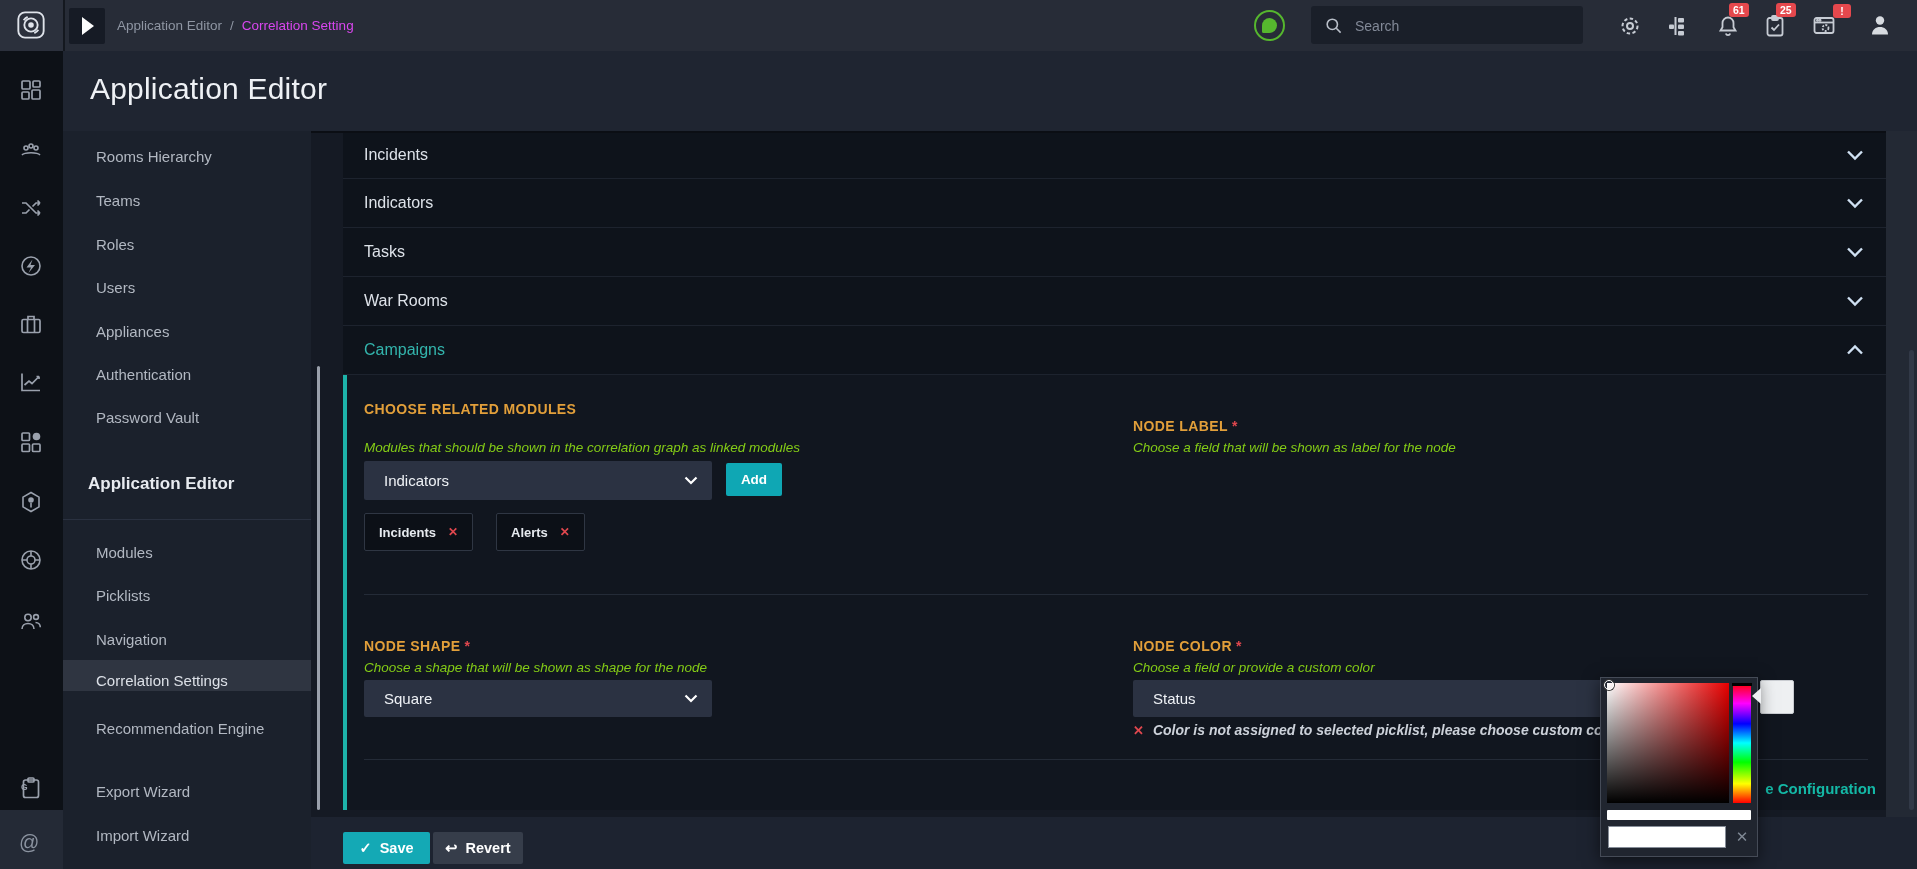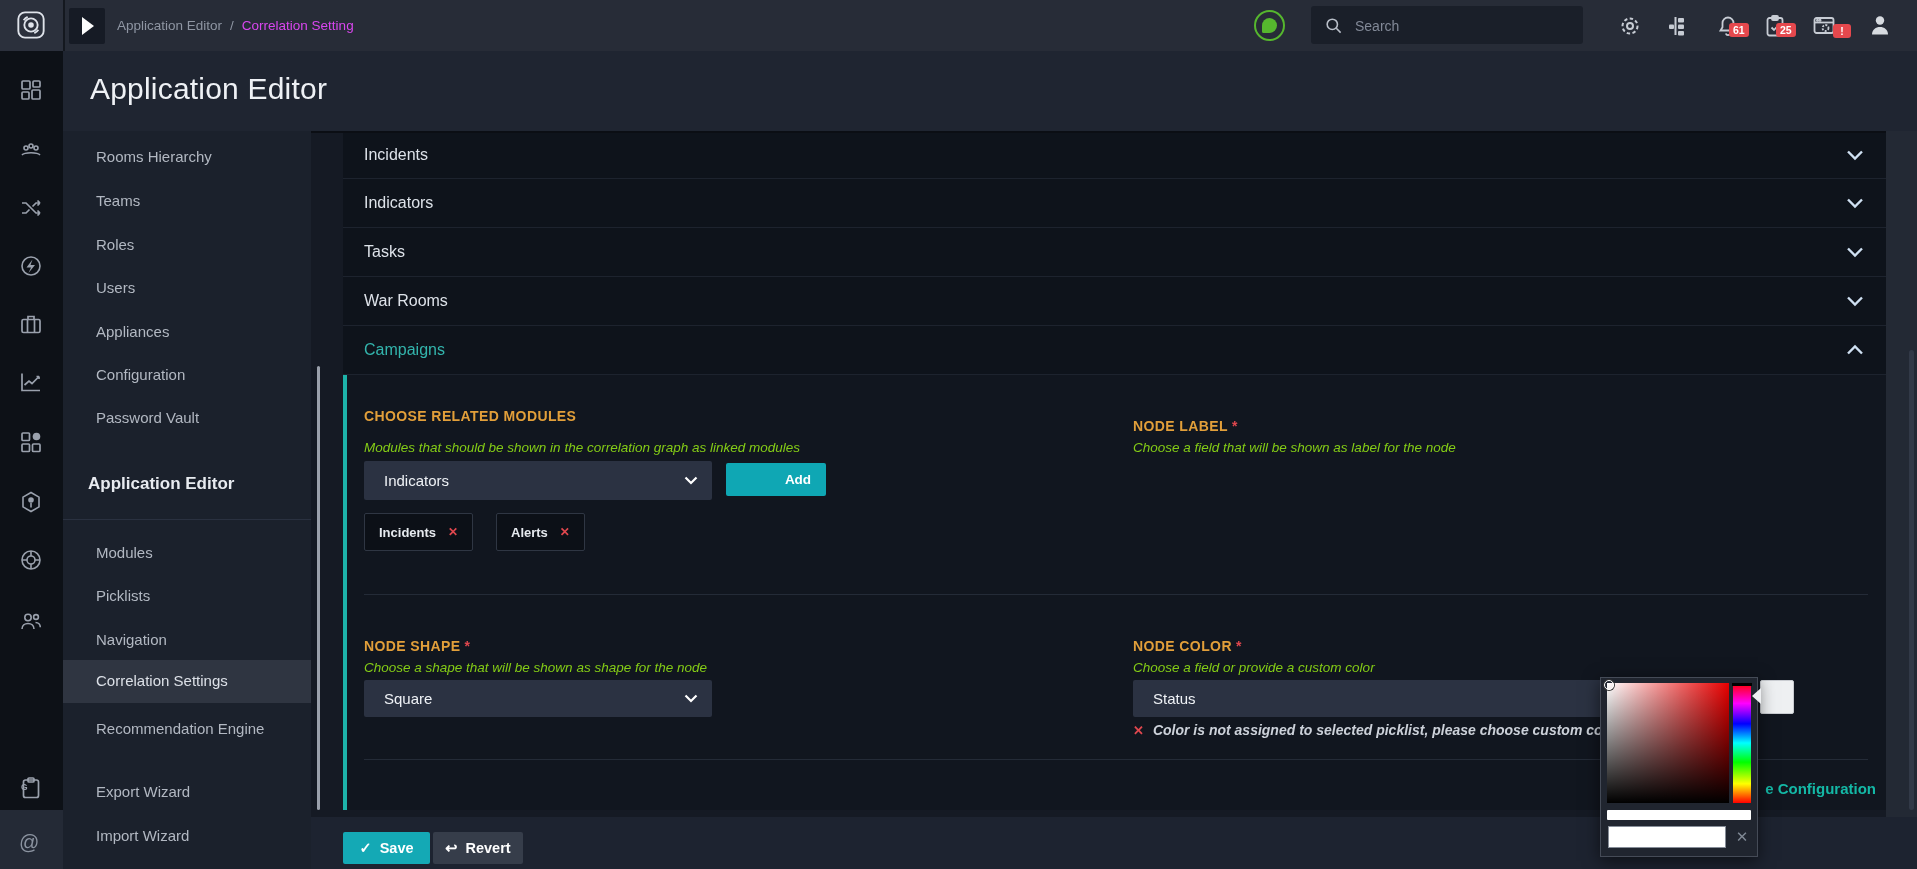--- a/index.html
+++ b/index.html
@@ -19,39 +19,39 @@
   #crumb-sep{color:#8f96a3;margin:0 8px;}
   #crumb-current{color:#d946ef;}
   #health{left:1254px;top:10px;width:31px;height:31px;}
   #health .ring{position:absolute;left:0;top:0;width:27px;height:27px;border:2.5px solid #56b72e;border-radius:50%;}
   #health .blob{position:absolute;left:8px;top:8px;width:15px;height:15px;background:#56b72e;border-radius:50% 50% 50% 10%;}
   #searchbox{left:1311px;top:6px;width:272px;height:38px;background:#1a1f29;border-radius:3px;}
   #searchbox input{position:absolute;left:42px;top:0;width:220px;height:38px;background:transparent;border:0;outline:none;color:#d7dbe1;font-size:14px;font-family:"Liberation Sans",sans-serif;}
   #searchbox input::placeholder{color:#828997;}
   .topicon{width:24px;height:24px;color:#c7ccd4;cursor:pointer;}
   .badge{background:#e5484d;color:#fff;font-size:10.5px;font-weight:bold;border-radius:3px;
-    padding:1px 4px;min-width:10px;text-align:center;line-height:12px;z-index:5;margin-top:20px;}
+    padding:1px 4px;min-width:10px;text-align:center;line-height:12px;z-index:5;}
 
   
   #titlebar{left:63px;top:51px;width:1854px;height:80px;background:#1f2531;border-bottom:2px solid #0b0e14;}
   #pagetitle{position:absolute;left:27px;top:21px;font-size:30px;font-weight:400;color:#eef1f5;letter-spacing:.2px;}
 
   
   #rail{left:0;top:51px;width:63px;height:818px;background:#0d1117;}
   #railbottom{left:0;top:810px;width:63px;height:59px;background:#242a36;}
   .railicon{width:24px;height:24px;color:#9aa1ad;cursor:pointer;}
   #at-icon{left:19px;top:831px;color:#8b93a0;font-size:20px;cursor:pointer;}
   #clipG{left:21px;top:782px;font-size:8.5px;font-weight:bold;color:#9aa1ad;}
 
   
   #sidebar{left:63px;top:131px;width:248px;height:738px;background:#1b212c;}
   .sbitem{position:absolute;left:33px;font-size:15px;color:#b2b8c2;cursor:pointer;white-space:nowrap;}
   #sbheader{position:absolute;left:25px;font-size:17px;font-weight:bold;color:#e8ebf0;}
   #sbdivider{position:absolute;left:0;width:248px;height:1px;background:#2a3140;}
-  #sbselected{position:absolute;left:0;top:529px;width:248px;height:43px;background:#2f3541;cursor:pointer;}
+  #sbselected{position:absolute;left:0;top:529px;width:248px;height:31px;background:#2f3541;cursor:pointer;}
   #sbselected span{position:absolute;left:33px;top:12px;font-size:15px;color:#dce0e7;}
   #sb-reco{width:170px;line-height:21px;}
   #sbscroll{left:317px;top:366px;width:3px;height:444px;background:#9aa0ab;border-radius:2px;cursor:pointer;}
 
   
   #rightgutter{left:1886px;top:131px;width:31px;height:738px;background:#232934;}
   #rightscroll{left:1909px;top:350px;width:5px;height:460px;background:#323947;border-radius:3px;cursor:pointer;}
   .acc-row{position:absolute;left:343px;width:1543px;background:#0e131b;border-bottom:1px solid #1d232e;cursor:pointer;}
   .acc-label{position:absolute;left:21px;font-size:16px;color:#dde2e9;}
   .acc-chev{position:absolute;right:22px;color:#cfe0f2;}
@@ -59,21 +59,21 @@
 
   
   #panel{left:343px;top:375px;width:1539px;height:435px;background:#11161f;border-left:4px solid #1db3a9;}
   .flabel{position:absolute;font-size:14px;font-weight:bold;color:#e29f3a;letter-spacing:.4px;}
   .req{color:#e0474e;margin-left:4px;}
   .fhint{position:absolute;font-size:13.5px;font-style:italic;color:#84cc16;}
   .dd{position:absolute;height:39px;background:#2b3242;border-radius:2px;cursor:pointer;}
   .dd .val{position:absolute;left:20px;top:0;line-height:39px;font-size:15px;color:#eff2f6;}
   .dd .chev{position:absolute;right:14px;top:15px;color:#fff;}
   #addbtn{position:absolute;left:379px;top:88px;width:56px;height:33px;background:#0fa7b4;border-radius:2px;
-    color:#fff;font-size:13.5px;font-weight:bold;text-align:center;line-height:33px;cursor:pointer;padding-left:44px;}
+    color:#fff;font-size:13.5px;font-weight:bold;text-align:center;line-height:33px;cursor:pointer;}
   .chip{position:absolute;top:138px;height:36px;background:#0c1017;border:1px solid #2f3643;border-radius:2px;
     display:flex;align-items:center;padding:0 14px;gap:12px;cursor:pointer;}
   .chip .cl{font-size:13px;font-weight:bold;color:#e6eaef;}
   .chip .cx{font-size:12px;font-weight:bold;color:#e0474e;cursor:pointer;}
   .pdiv{position:absolute;left:17px;width:1504px;height:1px;background:#242b37;}
   #errrow{position:absolute;left:786px;top:347px;display:flex;align-items:center;gap:9px;}
   #errrow .ex{color:#e0474e;font-size:13px;font-weight:bold;}
   #errrow .etext{font-size:14px;font-style:italic;font-weight:bold;color:#ccd1d9;}
   #cfglink{position:absolute;right:10px;top:405px;font-size:15px;font-weight:bold;color:#14b8a6;cursor:pointer;}
   #swatch{position:absolute;left:1413px;top:305px;width:32px;height:32px;background:#eef0f2;border:1px solid #c9ccd1;border-radius:2px;cursor:pointer;}
@@ -234,21 +234,21 @@
   </svg>
   <span id="clipG" class="abs">G</span>
   <div id="at-icon" class="abs">@</div>
 
   <div id="sidebar" class="abs">
     <div class="sbitem" style="top:17px">Rooms Hierarchy</div>
     <div class="sbitem" style="top:61px">Teams</div>
     <div class="sbitem" style="top:105px">Roles</div>
     <div class="sbitem" style="top:148px">Users</div>
     <div class="sbitem" style="top:192px">Appliances</div>
-    <div class="sbitem" style="top:235px">Configuration</div>
+    <div class="sbitem" style="top:235px">Authentication</div>
     <div class="sbitem" style="top:278px">Password Vault</div>
     <div id="sbheader" style="top:343px">Application Editor</div>
     <div id="sbdivider" style="top:388px"></div>
     <div class="sbitem" style="top:413px">Modules</div>
     <div class="sbitem" style="top:456px">Picklists</div>
     <div class="sbitem" style="top:500px">Navigation</div>
     <div id="sbselected">
       <span>Correlation Settings</span>
     </div>
     <div class="sbitem" id="sb-reco" style="top:587px;white-space:normal">Recommendation Engine</div>
@@ -285,21 +285,21 @@
       </svg>
   </div>
   <div class="acc-row" style="top:326px;height:48px">
     <div class="acc-label teal" style="top:15px">Campaigns</div>
     <svg class="acc-chev" style="top:18px" width="18" height="12" viewBox="0 0 18 12" fill="none" stroke="currentColor" stroke-width="2.4">
         <path d="M2 9.5l7-7 7 7"></path>
       </svg>
   </div>
 
   <div id="panel" class="abs">
-    <div class="flabel" style="left:17px;top:33px">
+    <div class="flabel" style="left:17px;top:26px">
       <span>CHOOSE RELATED MODULES</span>
     </div>
     <div class="fhint" style="left:17px;top:65px">Modules that should be shown in the correlation graph as linked modules</div>
     <div class="dd" style="left:17px;top:86px;width:348px">
       <span class="val">Indicators</span>
       <svg class="chev" width="14" height="9" viewBox="0 0 14 9" fill="none" stroke="currentColor" stroke-width="2.2">
           <path d="M1.5 1.5l5.5 5.5 5.5-5.5"></path>
         </svg>
     </div>
     <div id="addbtn">Add</div>

